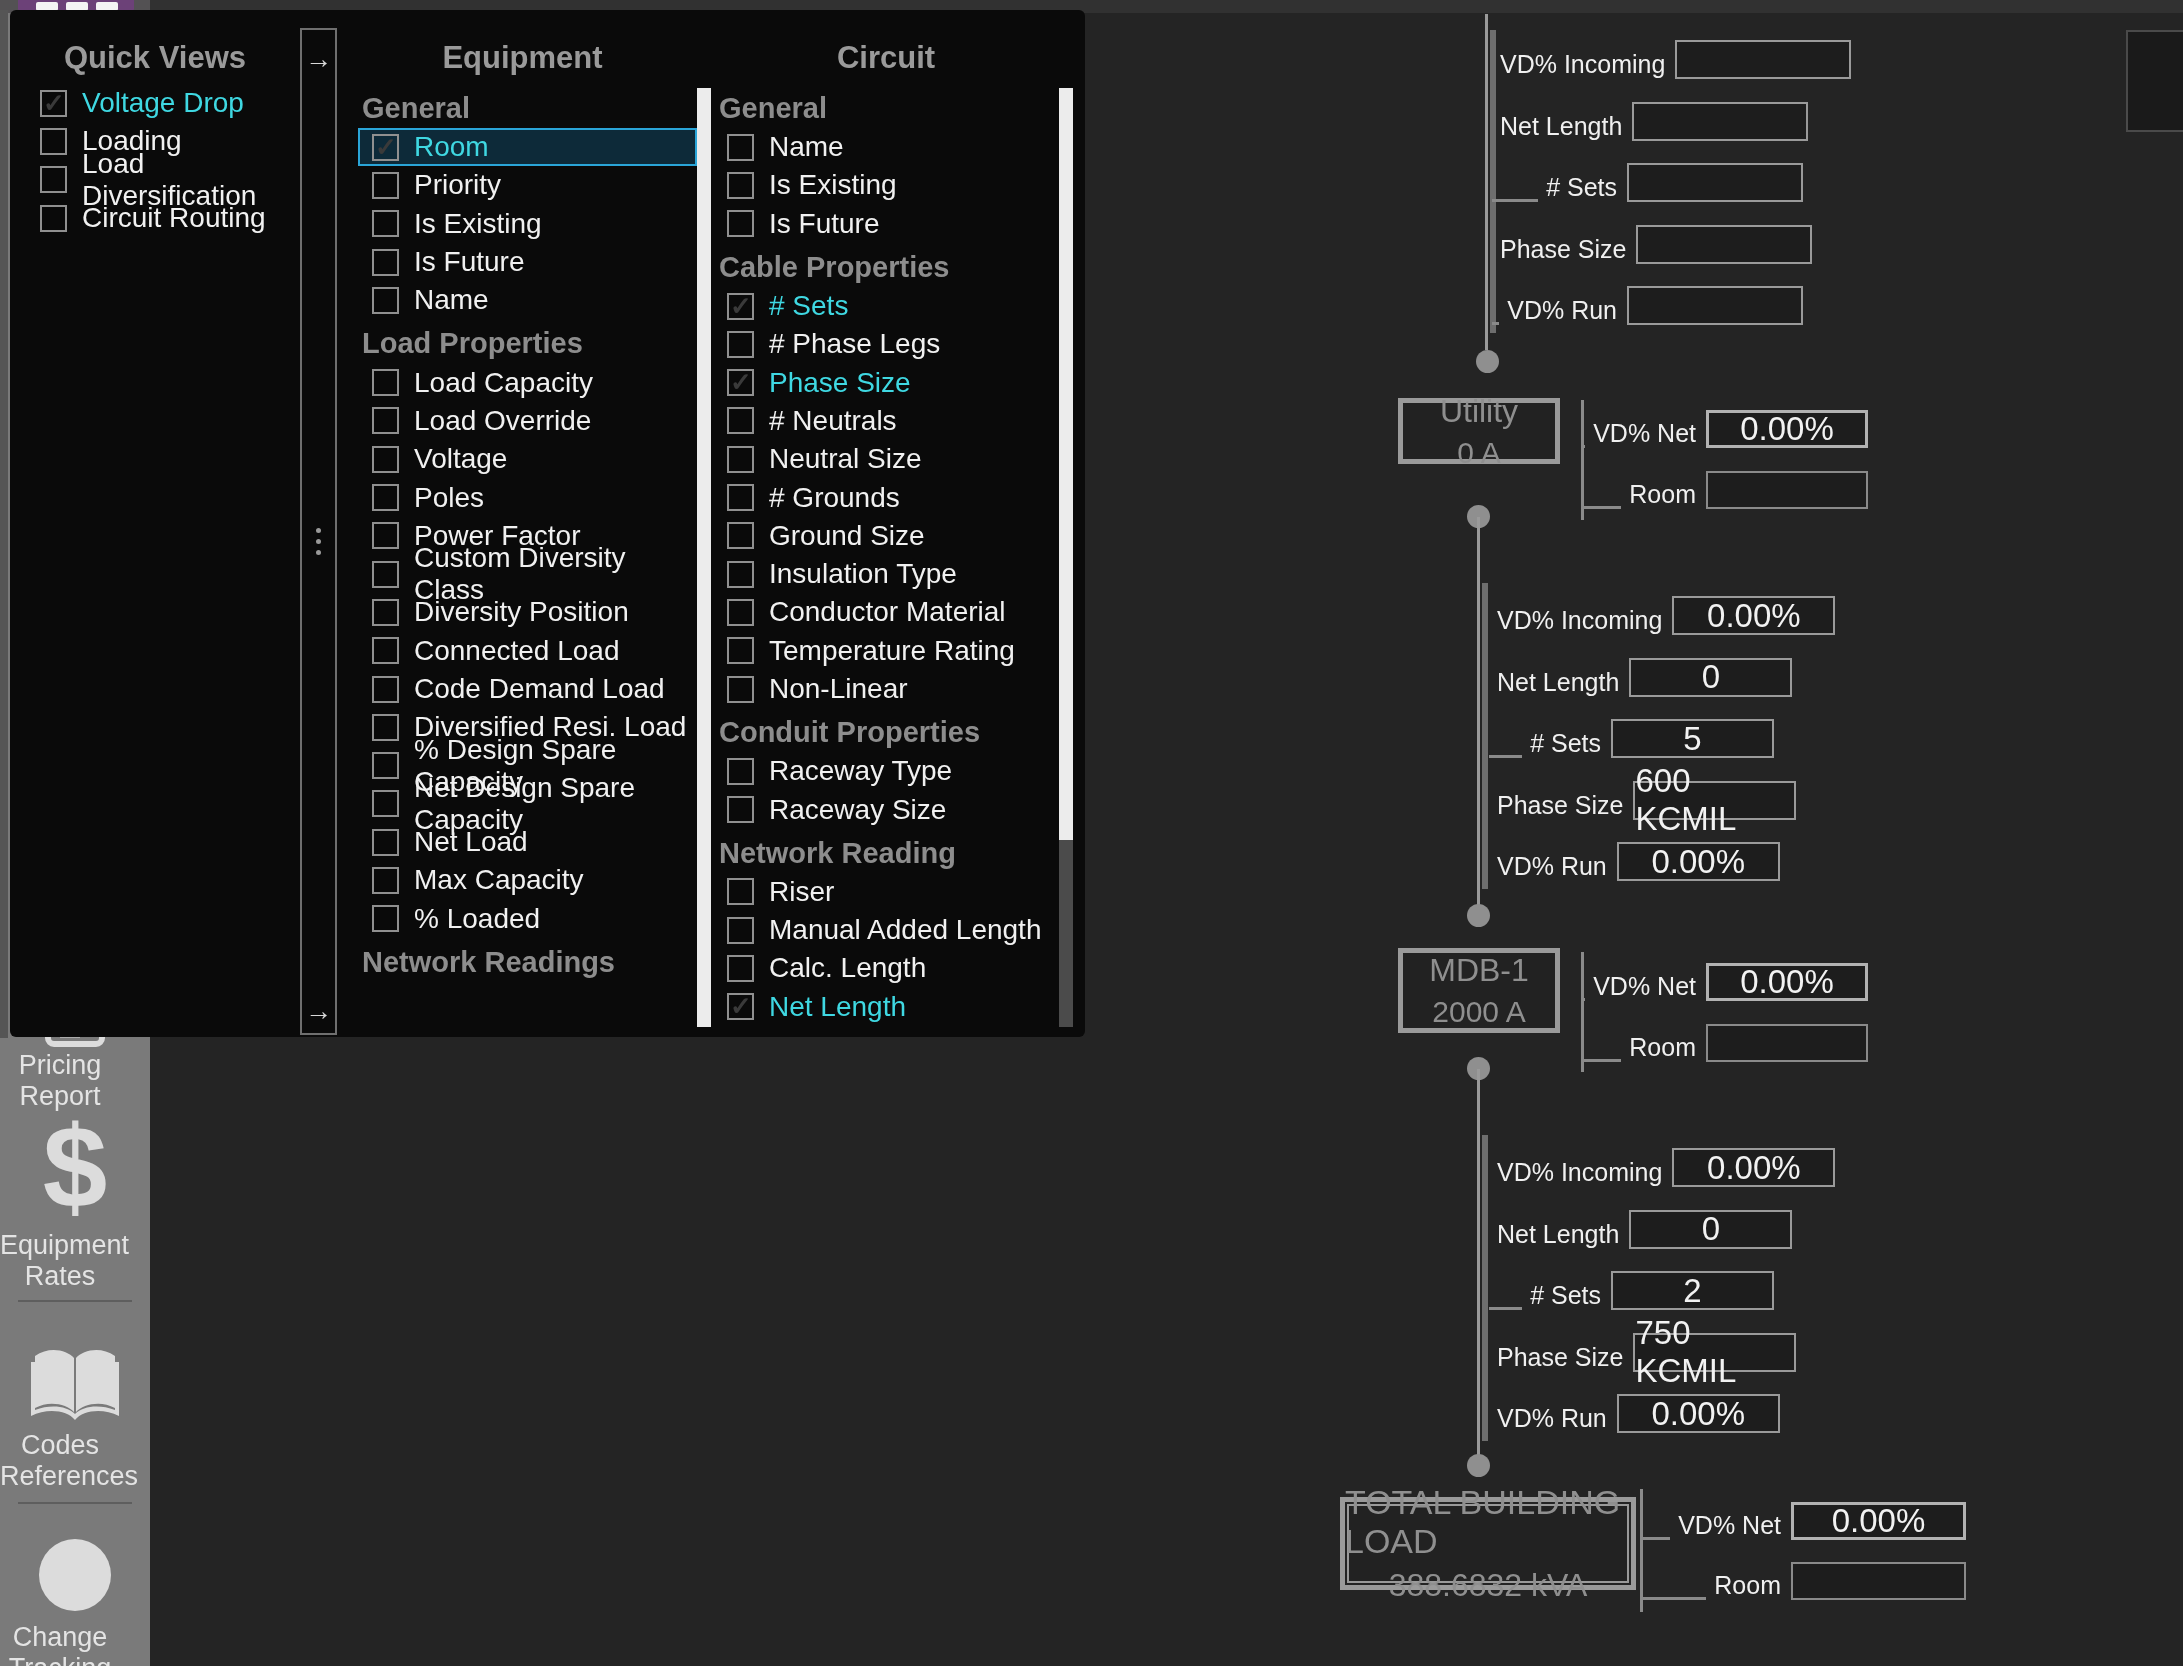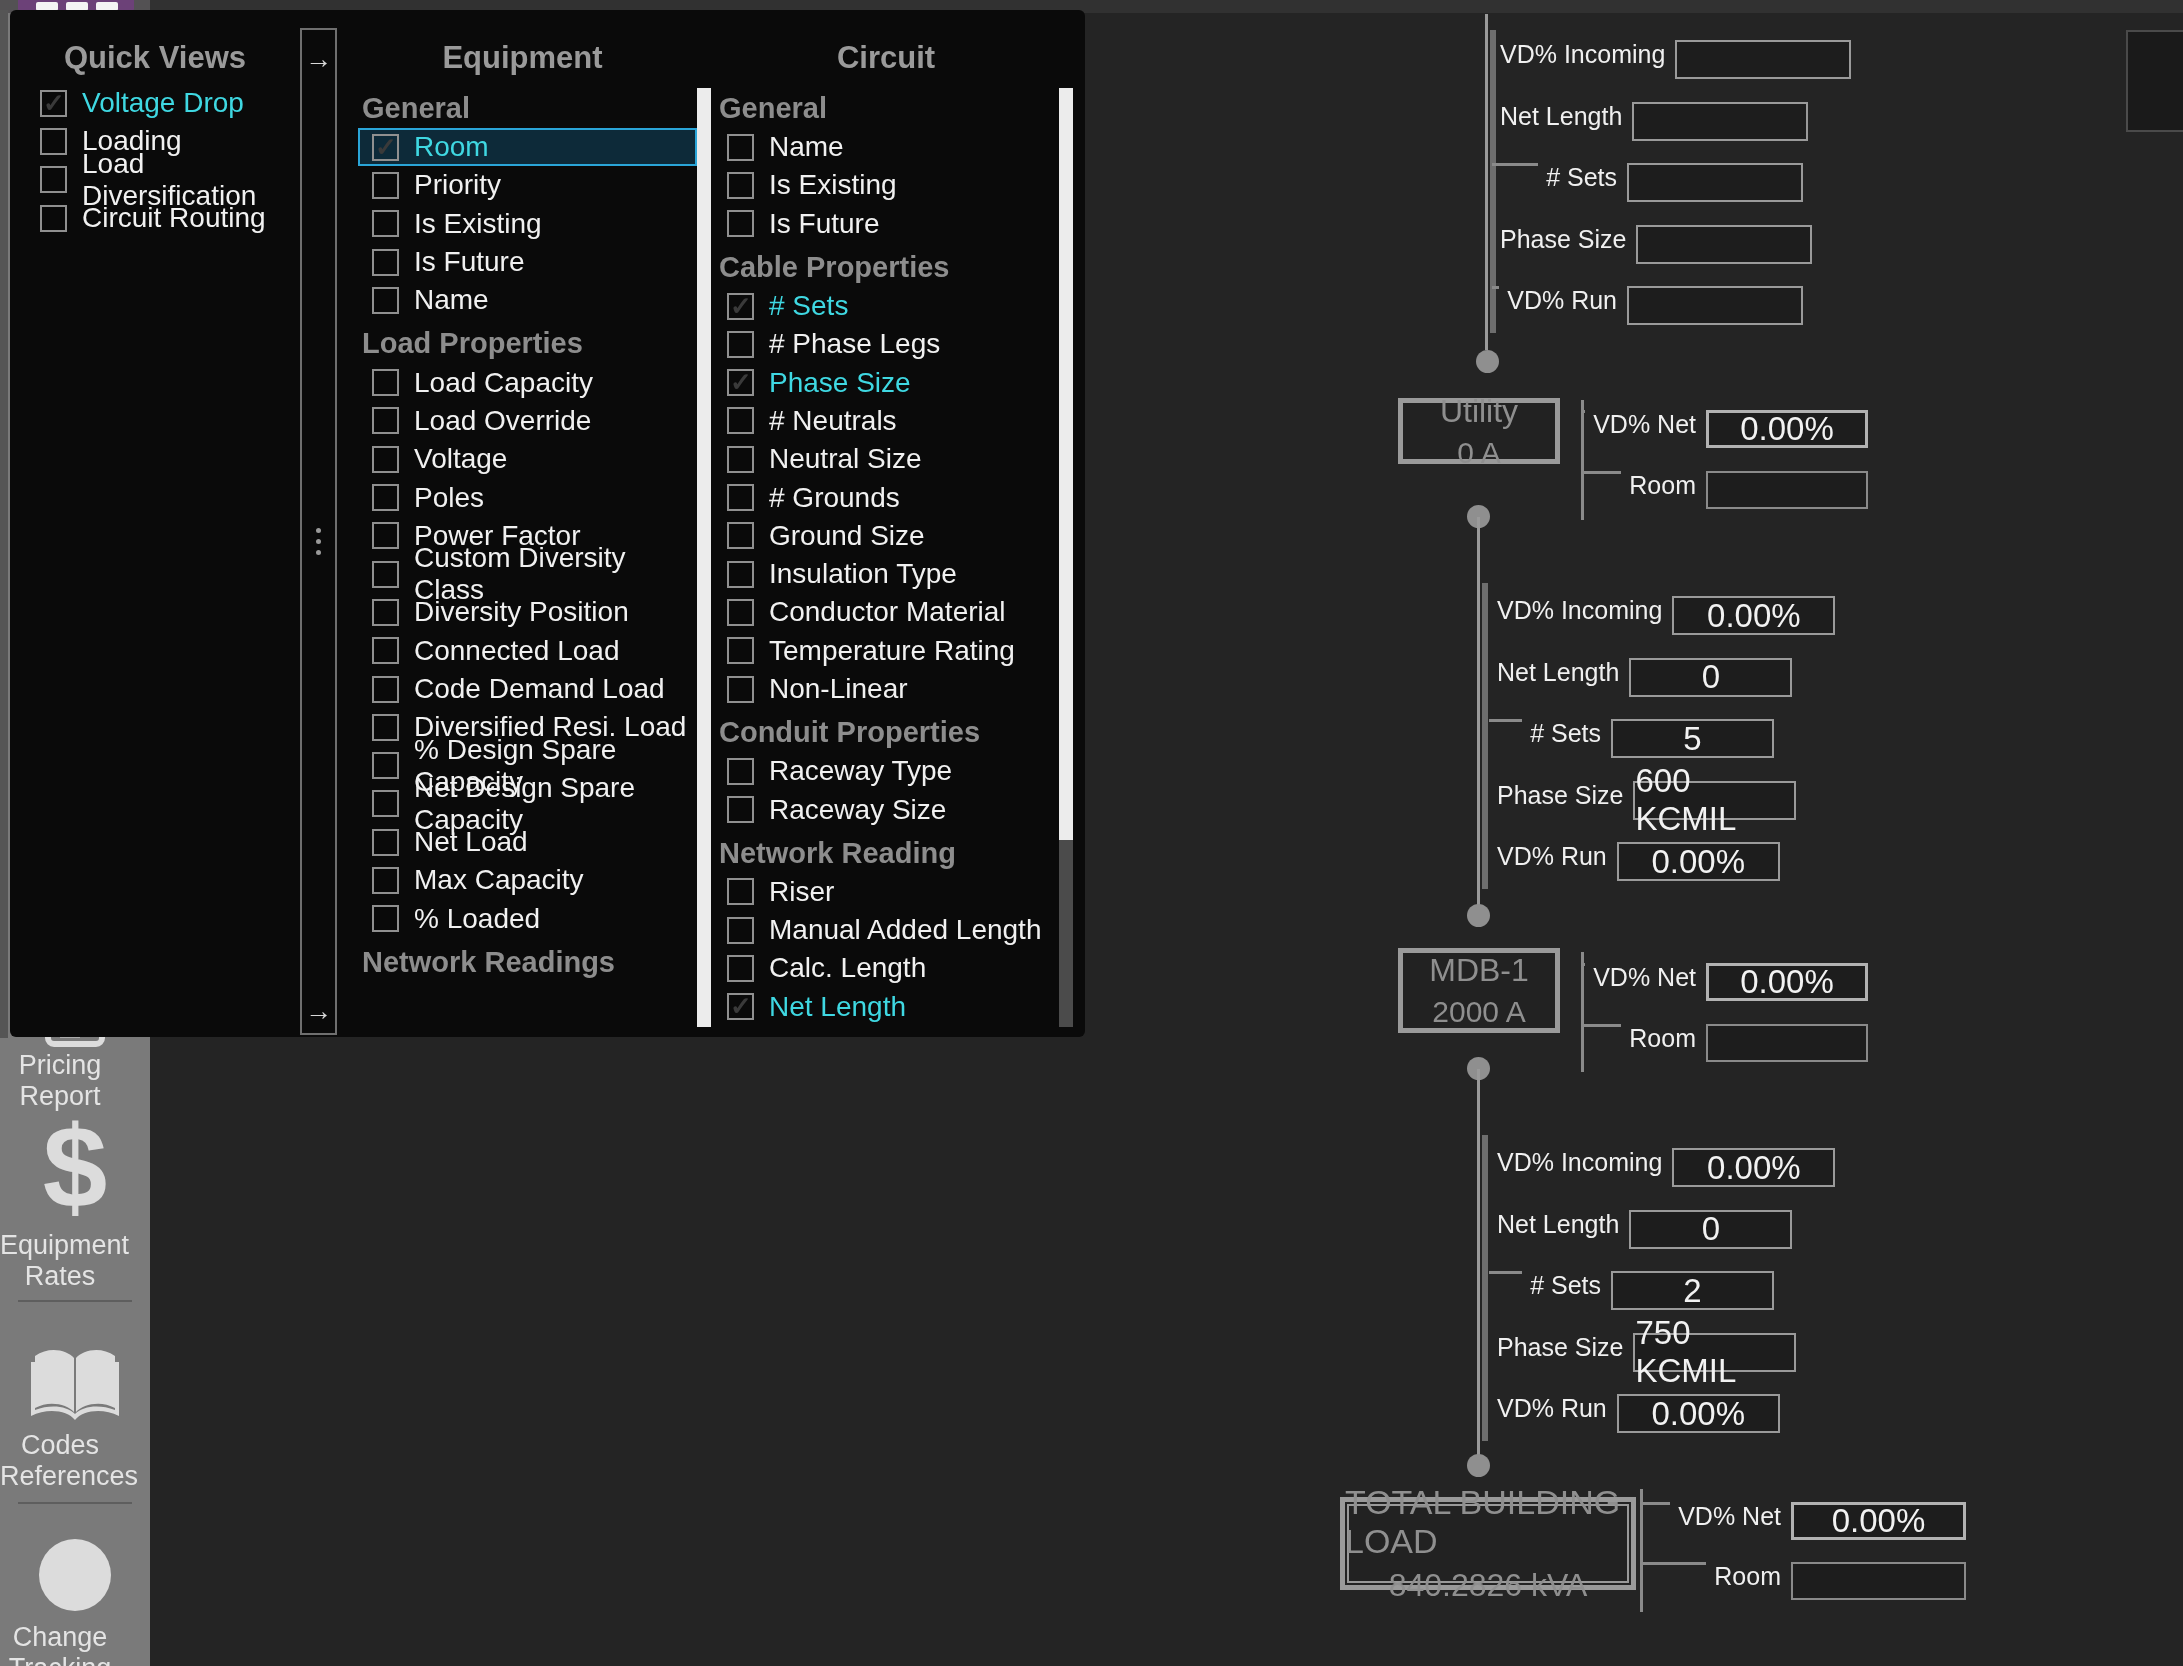--- a/index.html
+++ b/index.html
@@ -67,21 +67,21 @@
   .node{position:absolute;box-sizing:border-box;border:5px solid #9a9a9a;background:#222;
         display:flex;flex-direction:column;align-items:center;justify-content:center;
         color:#8f8f8f;row-gap:6px;}
   .node .nm{font-size:32px;}
   .node .rt{font-size:30px;}
   .node.total{box-shadow:inset 0 0 0 2px #242424, inset 0 0 0 4px #9a9a9a;}
   .node.total .nm{font-size:34px;}
   .node.total .rt{font-size:32px;}
 
   .fgroup{position:absolute;}
-  .frow{position:absolute;display:flex;align-items:flex-start;height:39px;width:100%;}
+  .frow{position:absolute;display:flex;align-items:flex-end;height:39px;width:100%;}
   .tick{flex:1 1 auto;height:3px;background:#8a8a8a;}
   .flabel{flex:0 0 auto;font-size:25px;color:#f0f0f0;padding:0 10px 0 8px;white-space:nowrap;}
   .fbox{flex:0 0 auto;height:39px;box-sizing:border-box;border:2px solid #9a9a9a;background:#1d1d1d;
         display:flex;align-items:center;justify-content:center;font-size:33px;color:#f2f2f2;}
   .g1 .fbox{width:176px;}
   .g2 .fbox,.g3 .fbox{width:163px;}
   .bgrp .fbox{width:162px;height:38px;}
   .bgrp .fbox.vd{border:3px solid #b2b2b2;}
   .bgrp .fbox.rm{border:2px solid #8a8a8a;}
   .bgrp.tl .fbox{width:175px;}
@@ -487,21 +487,21 @@
       </div>
     <div class="frow" style="top:246px">  
         <span class="tick"></span>
         <span class="flabel">VD% Run</span>
         <span class="fbox">0.00%</span>
       </div>
   </div>
 
   <div class="node total" style="left:1340px;top:1497px;width:296px;height:93px">
     <div class="nm">TOTAL BUILDING LOAD</div>
-    <div class="rt">840.2826 kVA</div>
+    <div class="rt">388.6832 kVA</div>
   </div>
   <div class="vthin" style="left:1640px;top:1489px;height:123px;background:#8a8a8a"></div>
   <div class="fgroup bgrp tl" style="left:1643px;top:1502px;width:323px;height:130px">
     <div class="frow" style="top:0;height:38px">
         <span class="tick"></span>
         <span class="flabel">VD% Net</span>
         <span class="fbox vd">0.00%</span>
       </div>
     <div class="frow" style="top:60px;height:38px">
         <span class="tick"></span>

